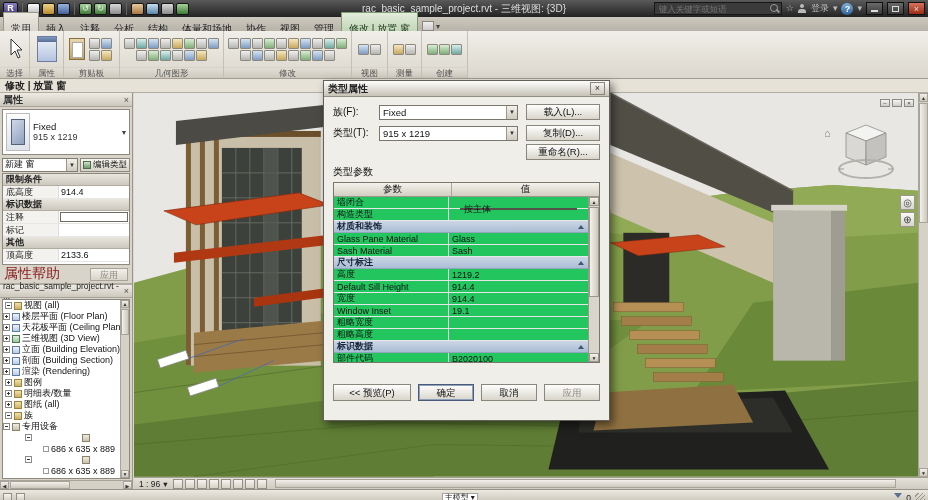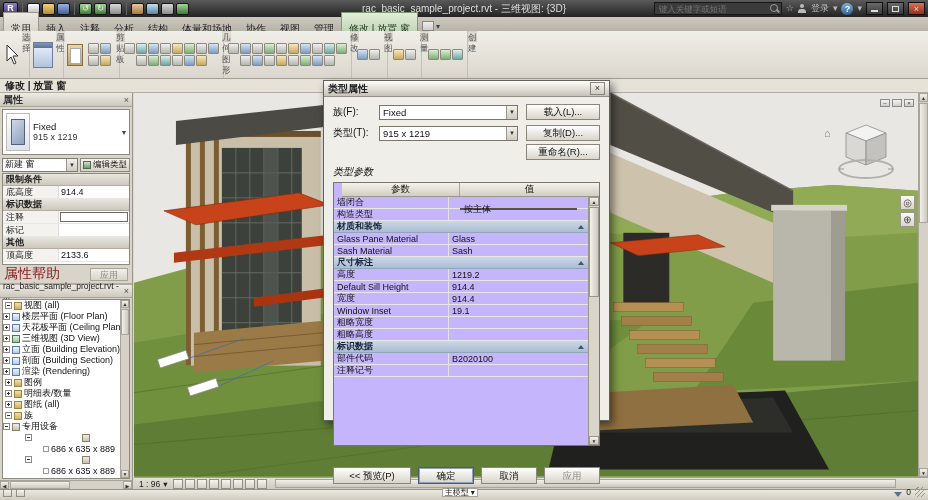--- a/index.html
+++ b/index.html
@@ -35,21 +35,21 @@
   
   .tabs{position:absolute;top:17px;left:0;right:0;height:14px;background:linear-gradient(#cdc9bf,#b7b3a9);display:flex;align-items:flex-end;padding-left:3px;}
   .tab{height:14px;line-height:14px;padding:9px 7px;font-size:10px;color:#222;flex:none;}
   .tab.home{background:linear-gradient(#ece9e1,#d8d4ca);border:1px solid #9a968c;border-bottom:none;}
   .tab.ctx{background:linear-gradient(#e2ecdb,#c3d6b8);border:1px solid #7e9a72;border-bottom:none;color:#173317;}
   .tabextras{display:flex;align-items:center;gap:2px;margin-left:4px;color:#444;font-size:8px;}
   .tabextras .mini{width:12px;height:10px;border:1px solid #8a867c;background:linear-gradient(#eee,#ccc);text-align:center;line-height:9px;}
 
   
   .ribbon{position:absolute;top:31px;left:0;right:0;height:48px;background:linear-gradient(#f0eee8,#dbd7cd);border-bottom:1px solid #a29e94;display:flex;}
-  .panel{position:relative;border-right:1px solid #c4c0b6;display:flex;flex-direction:row;flex:none;}
+  .panel{position:relative;border-right:1px solid #c4c0b6;display:flex;flex-direction:column;flex:none;}
   .ptools{flex:1;display:flex;align-items:center;justify-content:center;gap:2px;padding:2px 3px;}
   .plabel{height:11px;font-size:8.5px;color:#555;text-align:center;line-height:11px;background:linear-gradient(#e2ded4,#cdc9bf);border-top:1px solid #d8d4ca;}
   .ti{width:11px;height:11px;border:1px solid #8d897f;border-radius:1px;flex:none;}
   .tg1{background:linear-gradient(#d8efd4,#7fae78);} .tg2{background:linear-gradient(#d4e4f4,#7f9cc2);}
   .tg3{background:linear-gradient(#f6e7bd,#c8a860);} .tg4{background:linear-gradient(#efefef,#b5b5b0);}
   .tg5{background:linear-gradient(#d9f0ee,#6fa8a2);}
   .grid{display:flex;flex-wrap:wrap;gap:1px;align-content:center;justify-content:center;}
   .bigprop{width:20px;height:26px;border:1px solid #6f7c9e;background:linear-gradient(#eef3fb,#b3c3de);position:relative;}
   .bigprop::before{content:"";position:absolute;left:0;top:0;right:0;height:5px;background:linear-gradient(#7f97c0,#5a6f96);}
   .clip{width:16px;height:22px;border:1px solid #8a6f3e;background:linear-gradient(#e8d8ae,#c0a268);position:relative;}
@@ -129,22 +129,22 @@
   .dlgtb{height:16px;background:linear-gradient(#fdfdfc,#c7c3b7);border-bottom:1px solid #938f85;display:flex;align-items:center;padding:0 4px;font-size:10px;font-weight:bold;color:#222;}
   .dlgtb .sp{flex:1;}
   .dlgx{width:15px;height:13px;border:1px solid #8a867c;background:linear-gradient(#f5f3ee,#cfcbc1);text-align:center;line-height:11px;font-size:9px;color:#333;font-weight:normal;}
   .dbody{position:relative;padding:7px 9px 0 9px;font-size:10px;border-radius:13px;}
   .frow{display:flex;align-items:center;margin-bottom:5px;}
   .flab{width:46px;flex:none;}
   .combo2{flex:1;height:15px;border:1px solid #7a766c;background:#fff;display:flex;align-items:center;padding-left:3px;margin-right:8px;font-size:9.5px;}
   .combo2 .ct{flex:1;}
   .dbtn{width:74px;height:16px;flex:none;border:1px solid #8a867c;background:linear-gradient(#fefefd,#d9d5cb);text-align:center;line-height:14px;font-size:9.5px;color:#111;}
   .frow.rn{justify-content:flex-end;margin-top:-2px;}
-  .paramlab{margin:3px 0 3px 0;font-style:italic;}
-  .dtable{position:relative;height:264px;border:1px solid #7a766c;background:#c4b5fd;overflow:hidden;padding-left:8px;}
+  .paramlab{margin:3px 0 3px 0;}
+  .dtable{position:relative;height:181px;border:1px solid #7a766c;background:#22c55e;overflow:hidden;}
   .dth{display:flex;height:14px;background:linear-gradient(#f4f2ec,#d2cec2);border-bottom:1px solid #9a968c;font-size:9.5px;}
   .dth1{width:118px;border-right:1px solid #aaa69c;display:flex;align-items:center;justify-content:center;}
   .dth2{flex:1;display:flex;align-items:center;justify-content:center;}
   .dtbody{position:absolute;left:0;top:14px;right:11px;bottom:0;overflow:hidden;}
   .dgrow{height:12px;background:linear-gradient(#ccd7e6,#aabdd4);border-bottom:1px solid #93a5ba;display:flex;align-items:center;padding-left:3px;font-weight:bold;font-size:9px;color:#16233a;position:relative;}
   .dgrow::after{content:"";position:absolute;right:4px;top:4px;width:0;height:0;border-left:3px solid transparent;border-right:3px solid transparent;border-bottom:4px solid #44566e;}
   .dprow{height:12px;display:flex;border-bottom:1px solid #e7e7e7;font-size:9px;}
   .dpc1{width:115px;padding-left:3px;border-right:1px solid #e2e2e2;display:flex;align-items:center;flex:none;}
   .dpc2{flex:1;display:flex;align-items:center;padding-left:3px;}
   .dpc2.ed{border:1px solid #55514a;margin:11px;background:#fff;}
@@ -158,21 +158,21 @@
   .okbtn,.ccbtn,.apbtn{width:56px;height:17px;margin-left:7px;border:1px solid #8a867c;background:linear-gradient(#fefefd,#d9d5cb);text-align:center;line-height:15px;font-size:9.5px;}
   .okbtn{border:1px solid #4a5a78;box-shadow:0 0 0 1px #8fa0bd inset;}
   .apbtn{color:#908c82;}
 
   
   .vcb{position:absolute;left:134px;right:0;bottom:11px;height:12px;background:linear-gradient(#e4e1d8,#cfcbc1);border-top:1px solid #a39f95;display:flex;align-items:center;padding:0 2px;gap:2px;}
   .scale{font-size:8.5px;padding:0 3px;color:#222;flex:none;display:flex;gap:3px;align-items:center;}
   .vci{width:10px;height:10px;border:1px solid #938f85;background:linear-gradient(#f6f4ef,#d5d1c7);flex:none;font-size:6px;line-height:9px;text-align:center;color:#445;}
   .htrack{flex:1;position:relative;height:100%;}
   .hthumb{position:absolute;left:6px;right:30px;top:1px;bottom:1px;background:linear-gradient(#f2f0ea,#ccc8be);border:1px solid #a8a49a;}
-  .status{position:absolute;left:0;right:0;bottom:0;height:11px;background:linear-gradient(#ebe8df,#d0ccc2);border-top:1px solid #979389;display:flex;align-items:flex-end;font-size:8.5px;color:#222;padding:3px 3px;gap:4px;}
+  .status{position:absolute;left:0;right:0;bottom:0;height:11px;background:linear-gradient(#ebe8df,#d0ccc2);border-top:1px solid #979389;display:flex;align-items:flex-start;font-size:8.5px;color:#222;padding:3px 3px;gap:4px;}
   .sico{width:9px;height:8px;border:1px solid #938f85;background:linear-gradient(#f6f4ef,#d5d1c7);flex:none;}
   .status .sp{flex:1;}
   .modelcombo{display:flex;align-items:center;gap:2px;border:1px solid #a8a49a;background:#fff;height:9px;padding:0 2px;font-size:8px;}
   .funnel{width:0;height:0;border-left:4px solid transparent;border-right:4px solid transparent;border-top:5px solid #5a718f;position:relative;}
   .grip{width:10px;height:10px;background:repeating-linear-gradient(135deg,transparent 0 2px,#9a968c 2px 3px);}
 </style>
 </head>
 <body>
 
 <div class="app">

